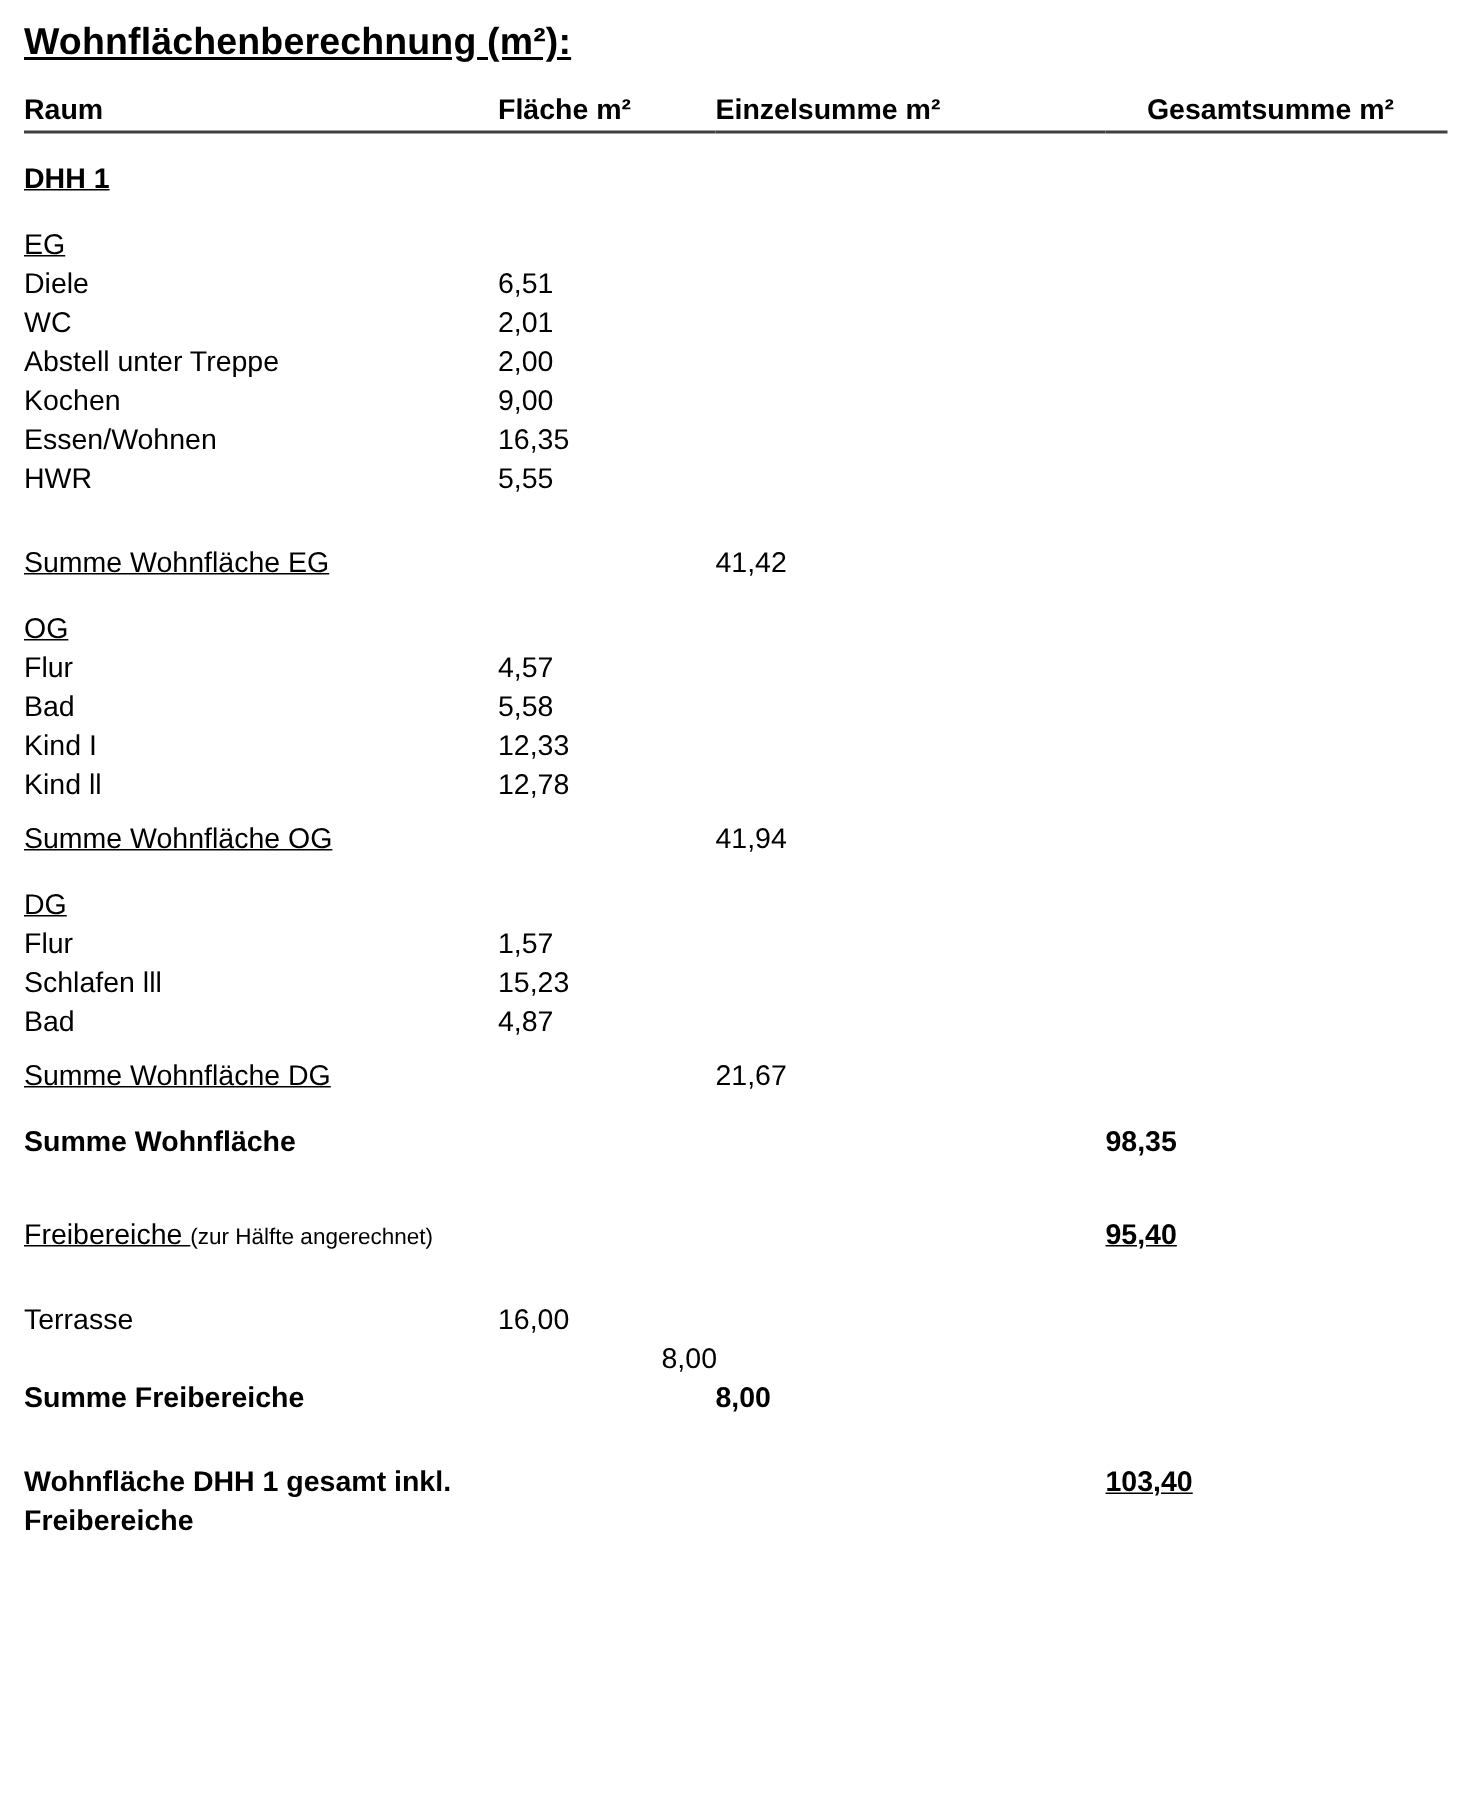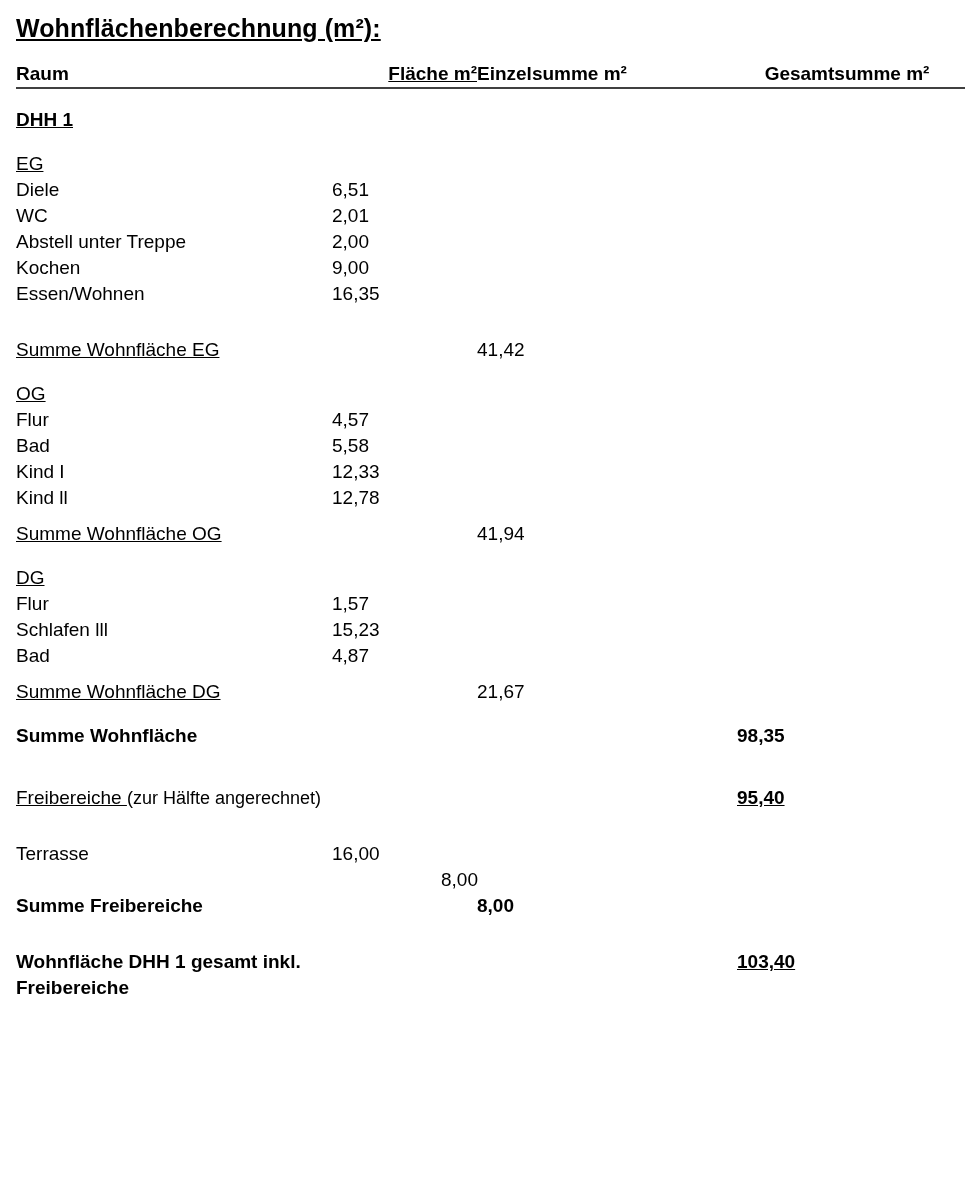--- a/index.html
+++ b/index.html
@@ -47,32 +47,32 @@
   col.c-single { width: 260px; }
   col.c-total  { width: 228px; }
 
   thead th {
     font-weight: bold;
     font-size: 19px;
     padding-bottom: 2px;
     border-bottom: 2px solid #404040;
   }
   thead th.h-room   { text-align: left; }
-  thead th.h-area   { text-align: right; text-decoration: underline; }
+  thead th.h-area   { text-align: left; }
   thead th.h-single { padding-right: 6px; }
   thead th.h-total  { text-align: center; padding-right: 8px; }
 
   .cell-area   { text-align: right; padding-right: 52px; }
   .cell-single { text-align: right; padding-right: 86px; }
   .cell-total  { text-align: right; padding-right: 62px; }
   .cell-extra  { text-align: right; padding-right: 0px; }
 
   .u { text-decoration: underline; }
   .b { font-weight: bold; }
-  .small { font-size: 18px; font-weight: normal; }
+  .small { font-size: 15px; font-weight: normal; }
 
   tr.spacer td { height: 18px; line-height: 18px; font-size: 0; }
   tr.spacer-sm td { height: 10px; line-height: 10px; font-size: 0; }
   tr.spacer-lg td { height: 30px; line-height: 30px; font-size: 0; }
 
   .section-head { font-weight: bold; text-decoration: underline; font-size: 20px; }
   .group-head { text-decoration: underline; font-size: 19px; }
 
   .area-split {
     display: inline-block;
@@ -158,20 +158,26 @@
         <td class="cell-area">9,00</td>
         <td></td>
         <td></td>
       </tr>
       <tr>
         <td>Essen/Wohnen</td>
         <td class="cell-area">16,35</td>
         <td></td>
         <td></td>
       </tr>
+      <tr>
+        <td>HWR</td>
+        <td class="cell-area">5,55</td>
+        <td></td>
+        <td></td>
+      </tr>
 
       <tr class="spacer-lg">
           <td colspan="4"></td>
         </tr>
 
       <tr>
         <td><span class="u">Summe Wohnfläche EG</span></td>
         <td></td>
         <td class="cell-single">41,42</td>
         <td></td>

